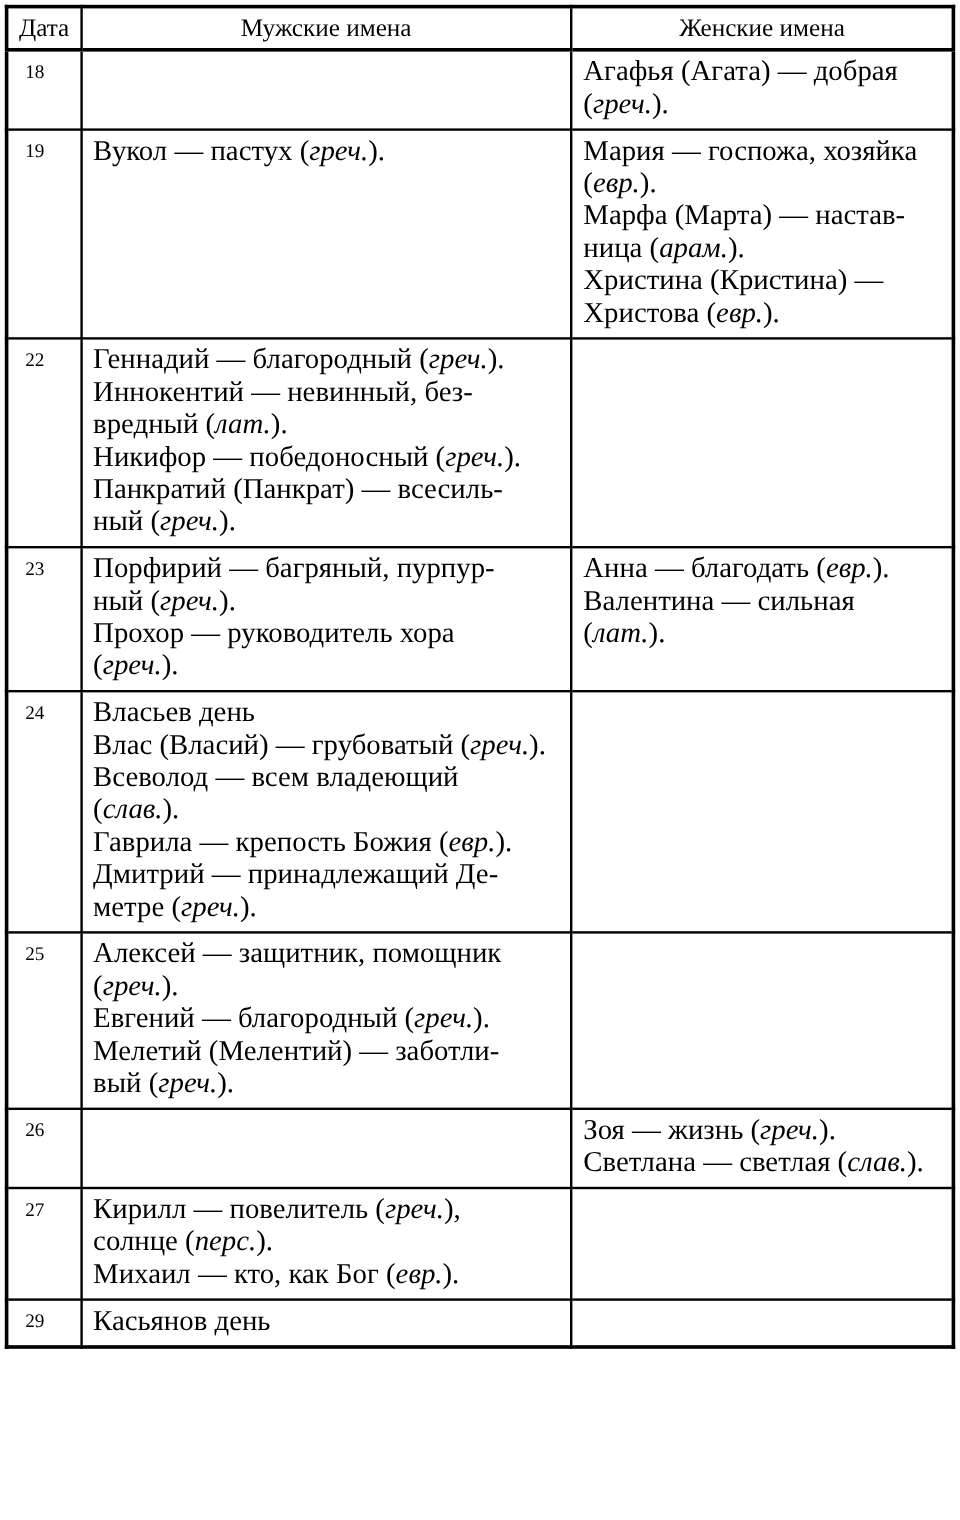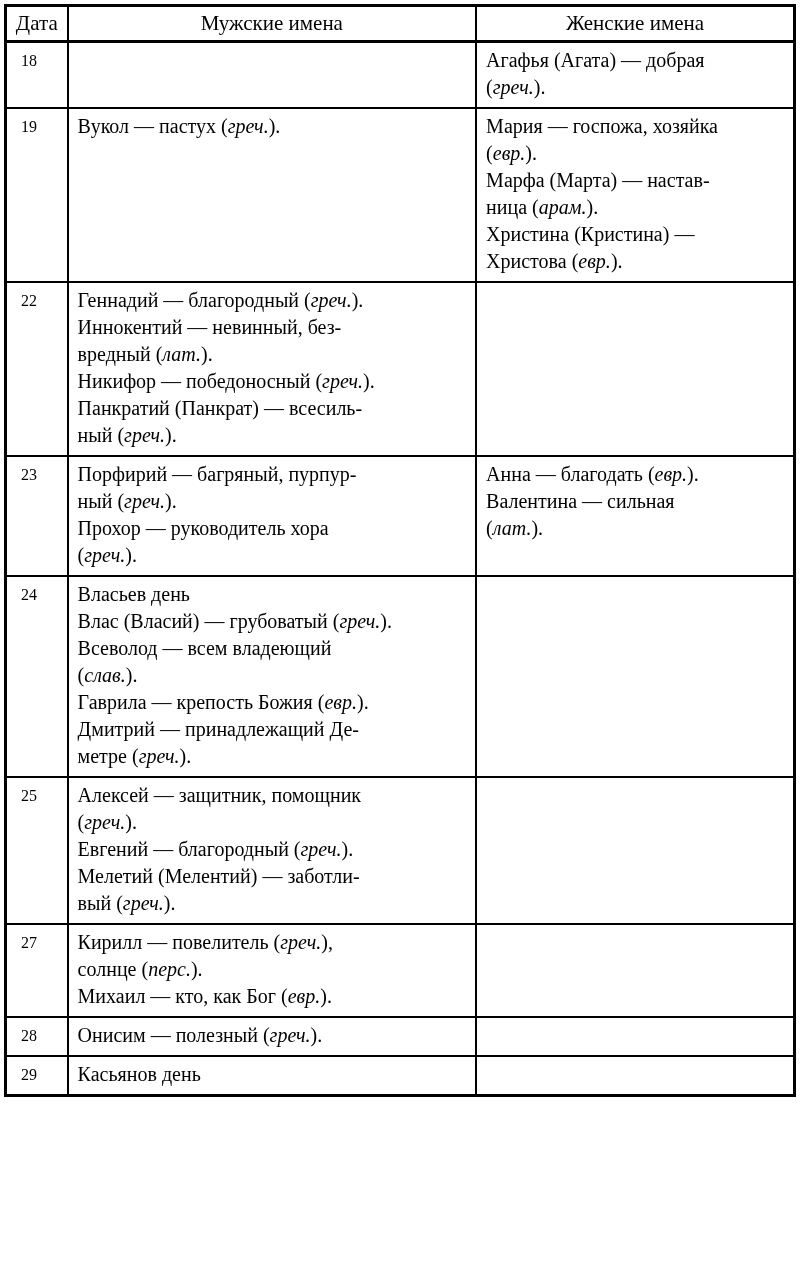--- a/index.html
+++ b/index.html
@@ -35,21 +35,21 @@
   }
   thead th {
     font-weight: normal;
     font-size: 21px;
     line-height: 26px;
     text-align: center;
     padding: 3px 4px 4px;
     border-bottom: 3px solid #000000;
   }
   td {
-    font-size: 20px;
+    font-size: 24px;
     line-height: 27px;
     padding: 4px 9px 6px;
   }
   td.date {
     padding-left: 14px;
     font-size: 16px;
   }
   .line {
     white-space: nowrap;
   }
@@ -140,32 +140,33 @@
           <td>
             <div class="line"><span>Алексей — защитник, помощник</span></div>
             <div class="line"><span>(</span><span class="it">греч.</span><span>).</span></div>
             <div class="line"><span>Евгений — благородный (</span><span class="it">греч.</span><span>).</span></div>
             <div class="line"><span>Мелетий (Мелентий) — заботли-</span></div>
             <div class="line"><span>вый (</span><span class="it">греч.</span><span>).</span></div>
           </td>
           <td></td>
         </tr>
         <tr>
+          <td class="date">26</td>
+          <td></td>
+          <td>
+            <div class="line"><span>Зоя — жизнь (</span><span class="it">греч.</span><span>).</span></div>
+            <div class="line"><span>Светлана — светлая (</span><span class="it">слав.</span><span>).</span></div>
+          </td>
+        </tr>
+        <tr>
           <td class="date">27</td>
           <td>
             <div class="line"><span>Кирилл — повелитель (</span><span class="it">греч.</span><span>),</span></div>
             <div class="line"><span>солнце (</span><span class="it">перс.</span><span>).</span></div>
             <div class="line"><span>Михаил — кто, как Бог (</span><span class="it">евр.</span><span>).</span></div>
-          </td>
-          <td></td>
-        </tr>
-        <tr>
-          <td class="date">28</td>
-          <td>
-            <div class="line"><span>Онисим — полезный (</span><span class="it">греч.</span><span>).</span></div>
           </td>
           <td></td>
         </tr>
         <tr>
           <td class="date">29</td>
           <td>
             <div class="line"><span class="bd">Касьянов день</span></div>
           </td>
           <td></td>
         </tr>

